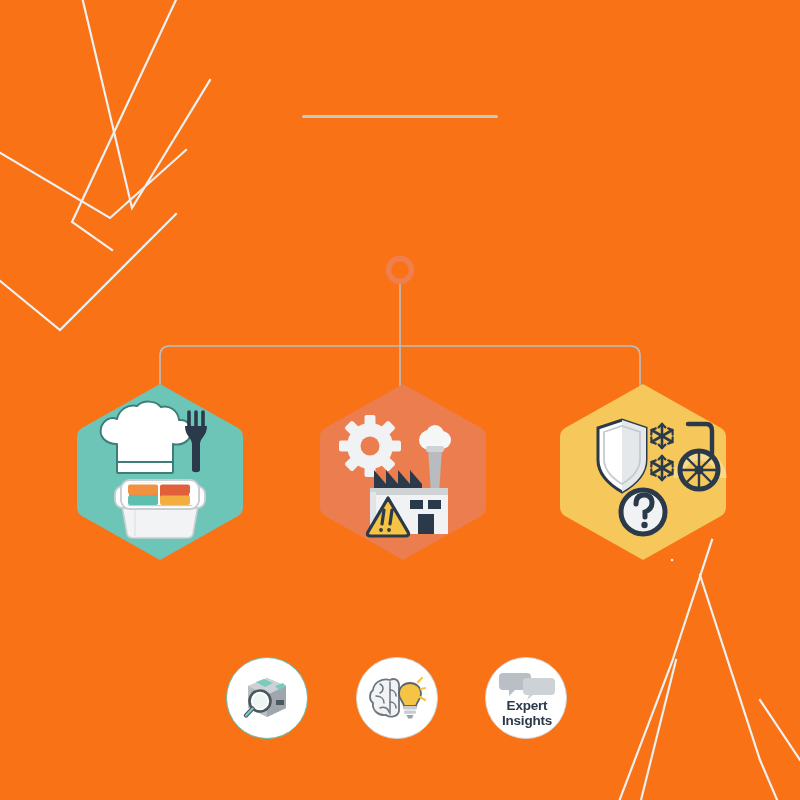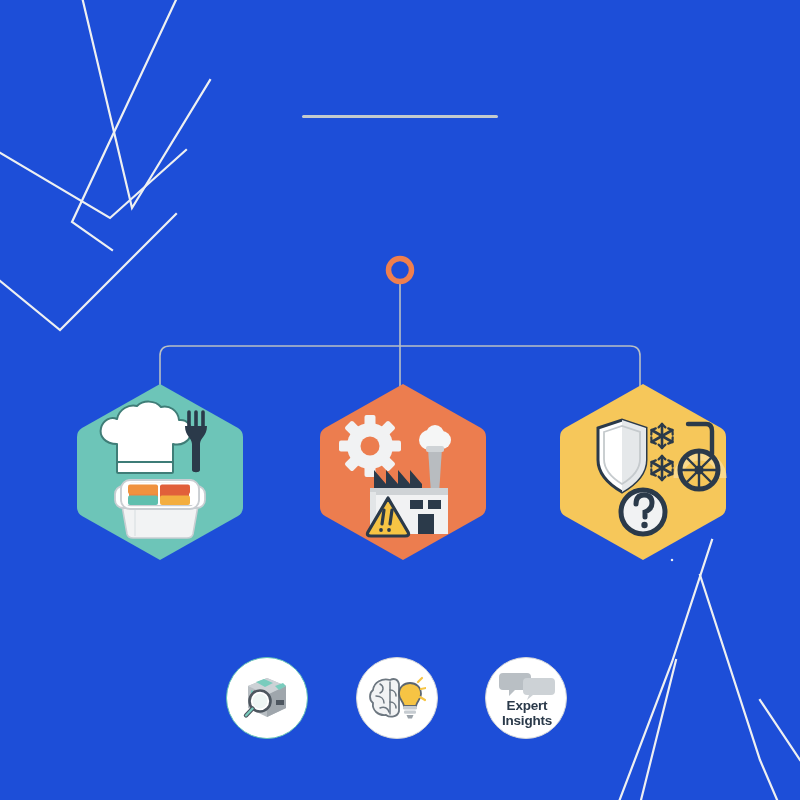--- a/index.html
+++ b/index.html
@@ -8,21 +8,21 @@
     padding: 0;
     background: #ffffff;
   }
   body {
     font-family: "Liberation Sans", sans-serif;
   }
   #stage {
     position: relative;
     width: 800px;
     height: 800px;
-    background: #1d4ed8;
+    background: #f97316;
     overflow: hidden;
   }
 
   
   .bg-art {
     position: absolute;
     left: 0; top: 0;
     width: 800px; height: 800px;
     pointer-events: none;
   }

